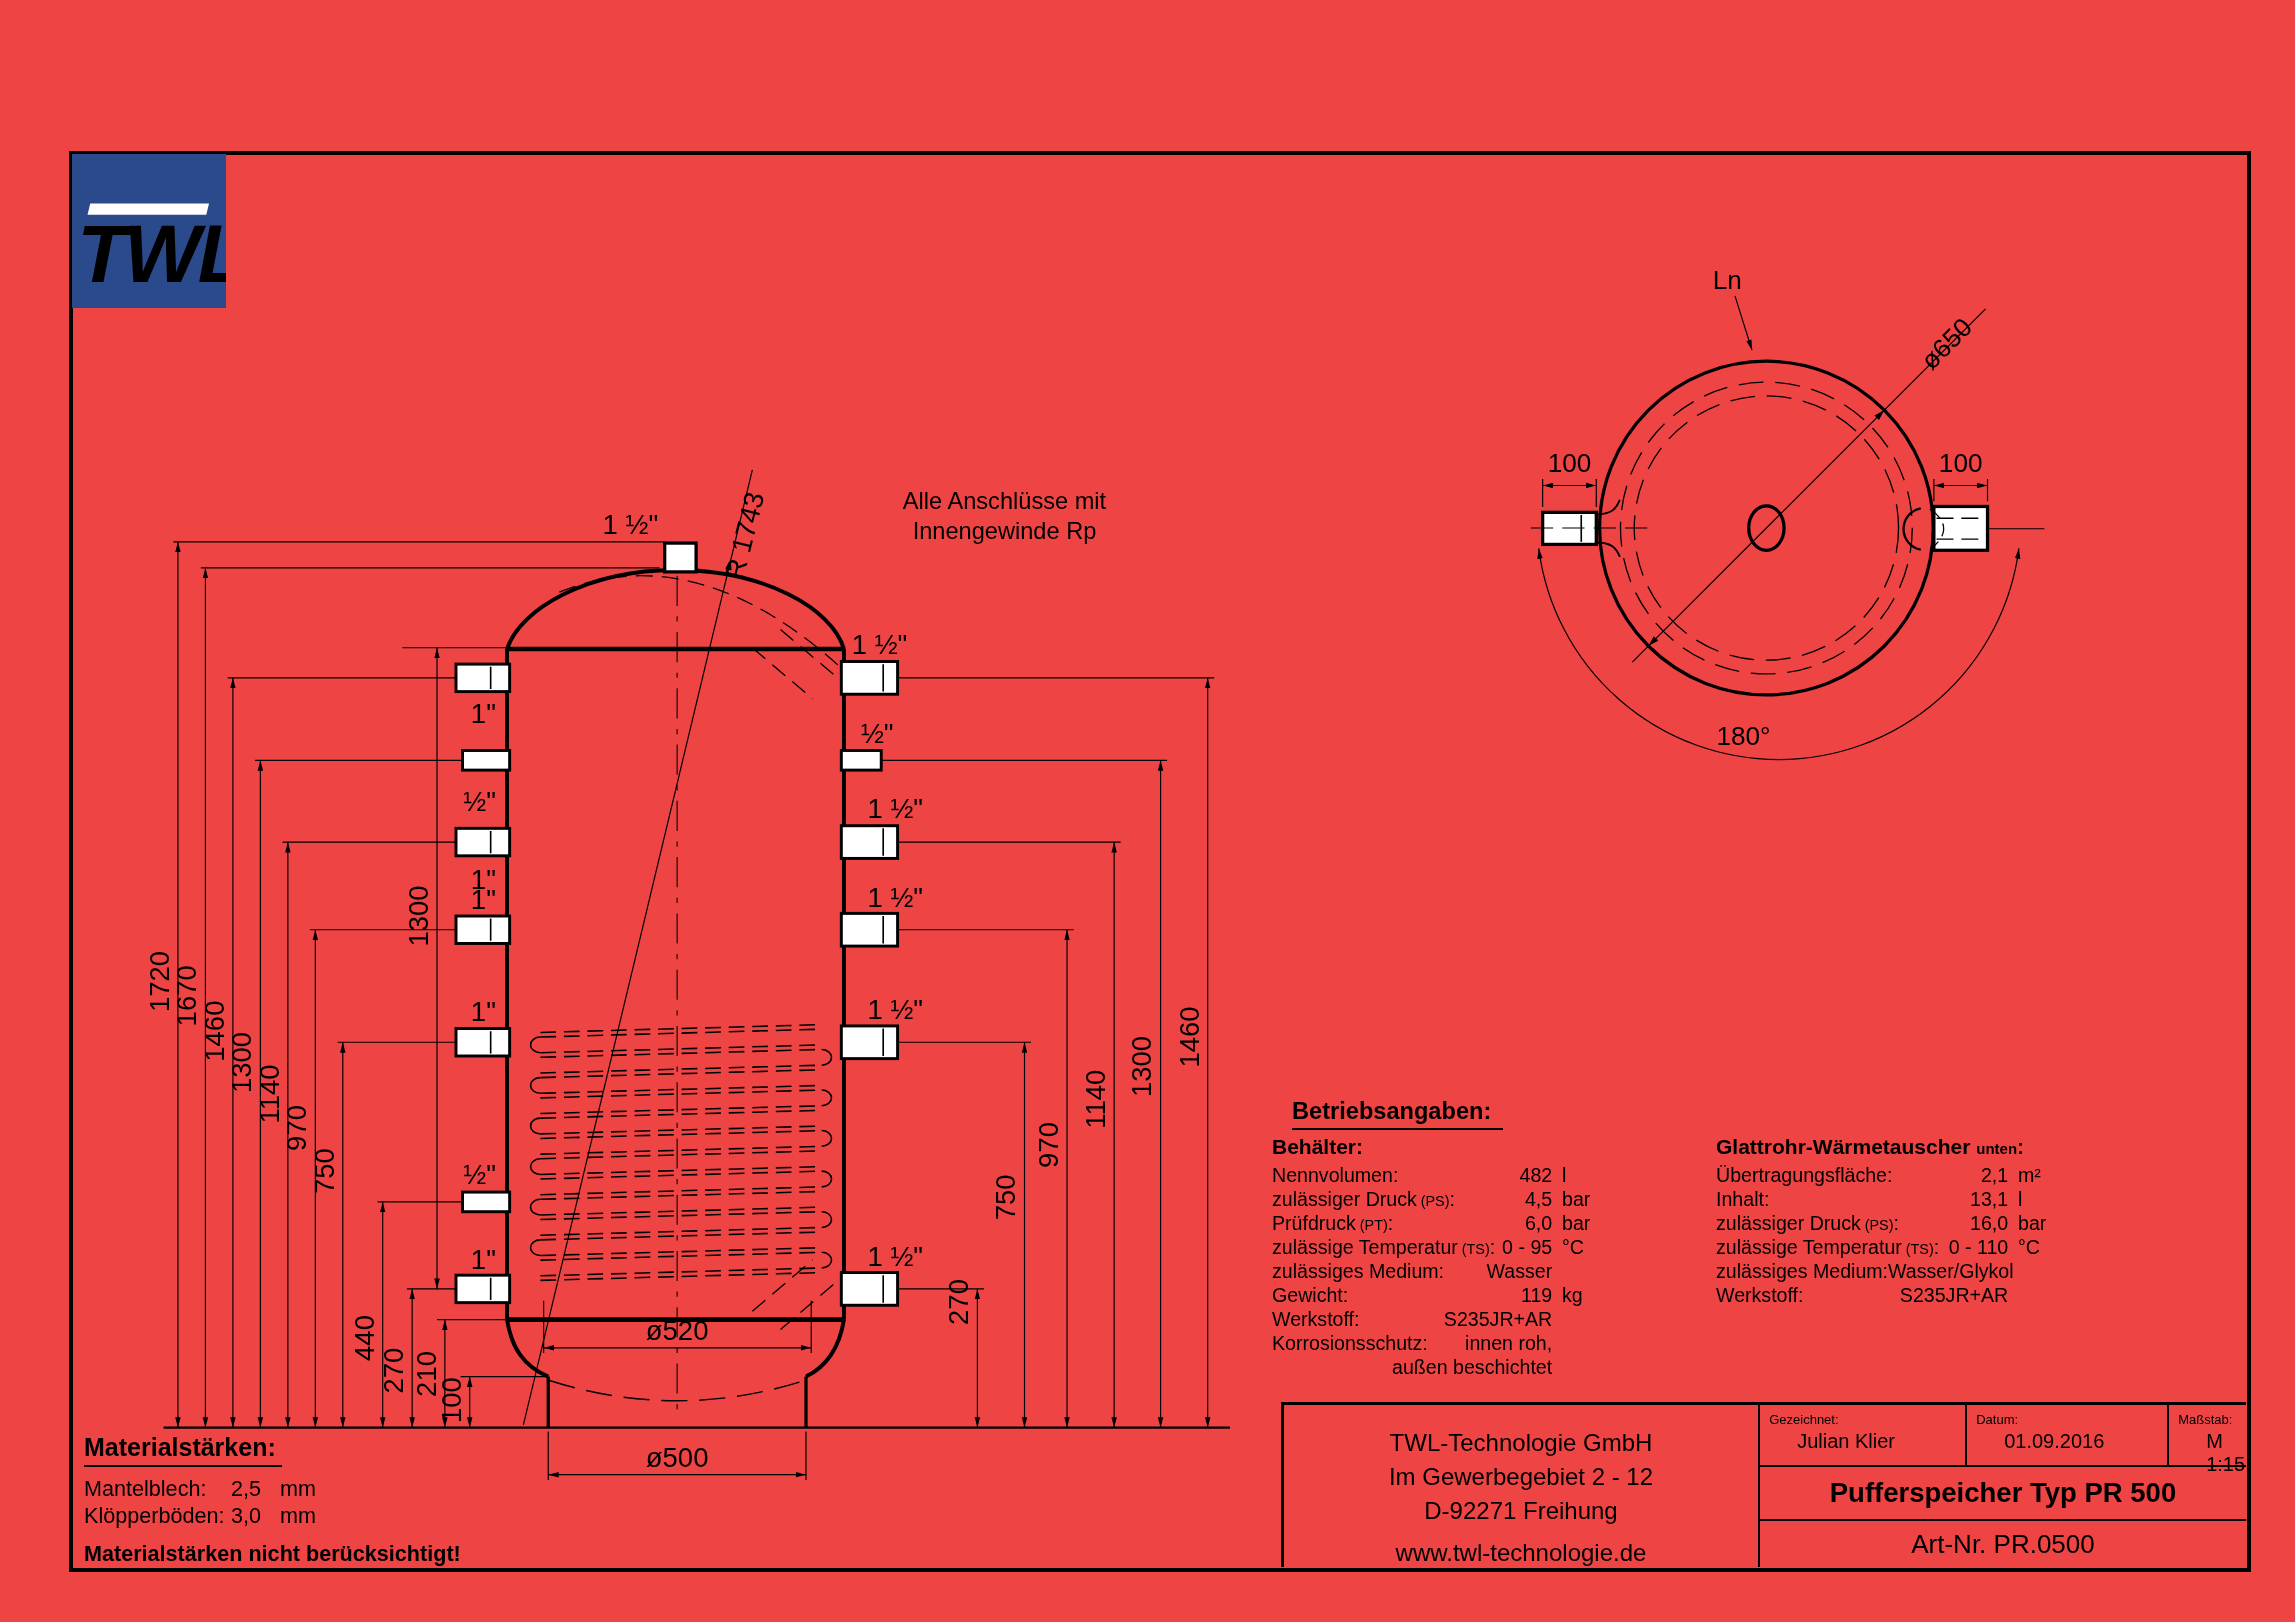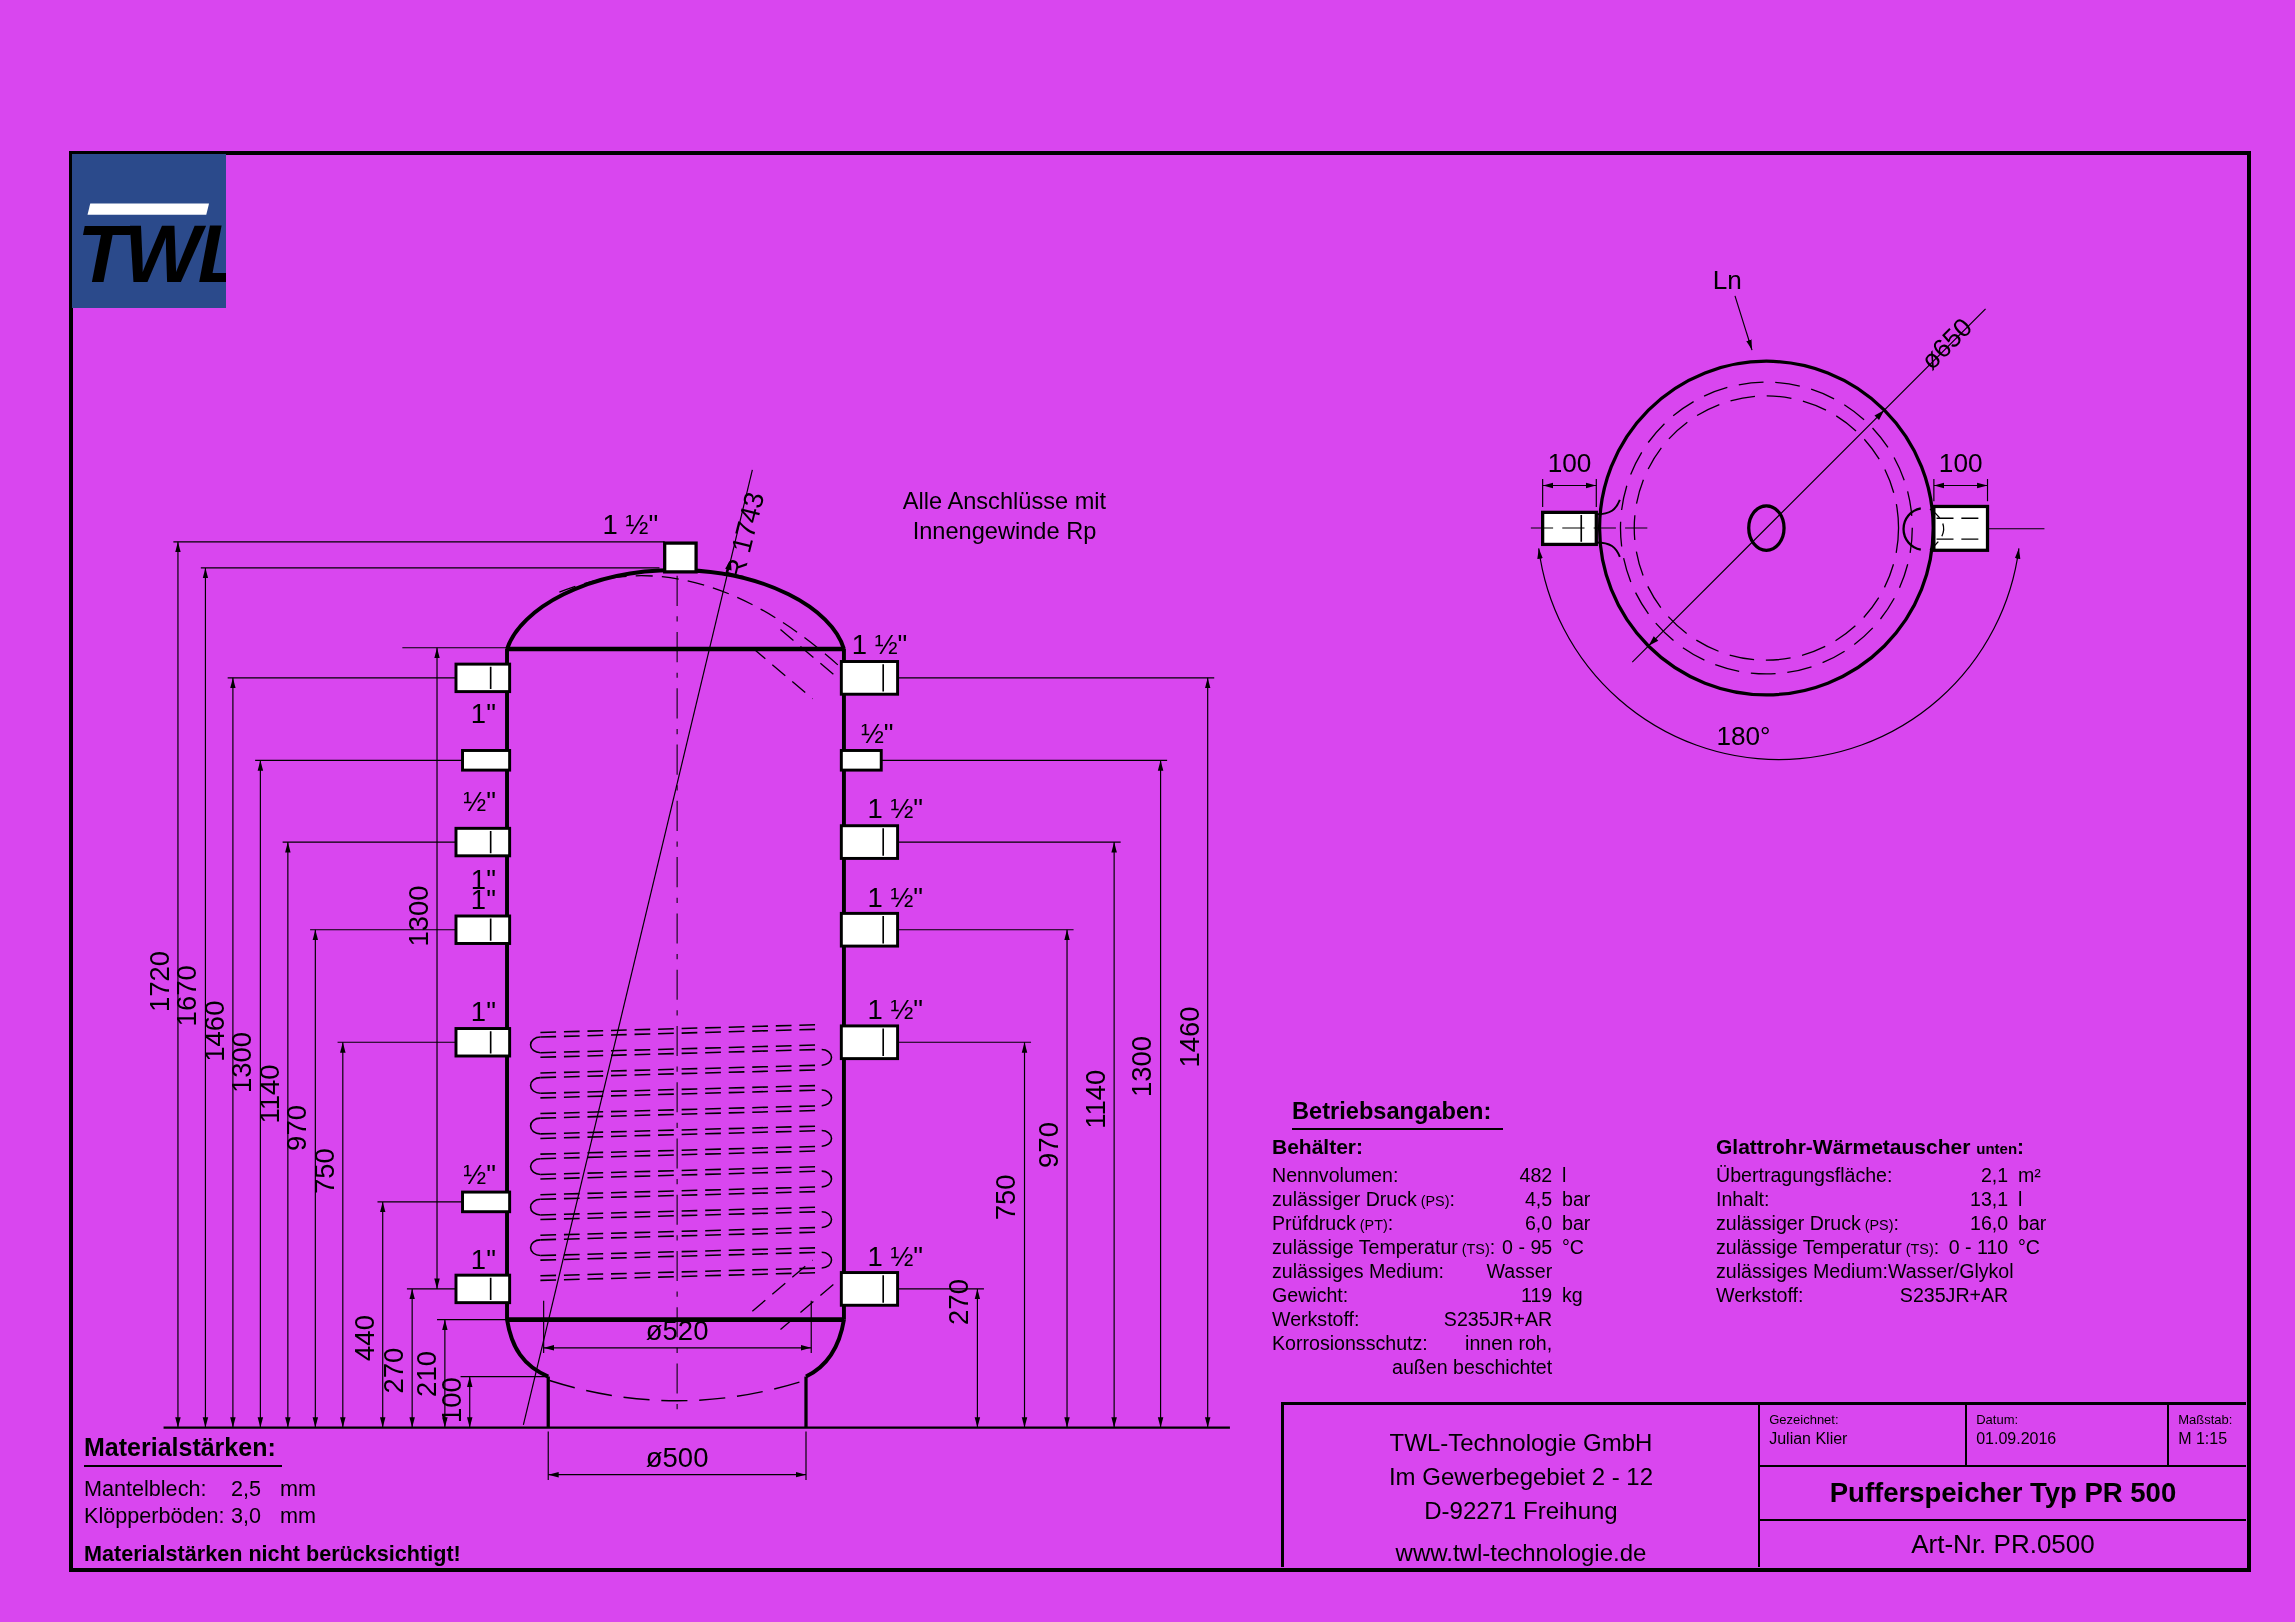--- a/index.html
+++ b/index.html
@@ -1,16 +1,16 @@
 <!DOCTYPE html>
 <html style="font-size:10.5px"><head>
 <meta charset="utf-8">
 <style>
   html,body{margin:0;padding:0;background:#fff;}
-  .sheet{position:relative;width:2295px;height:1622px;background:#d946ef;
+  .sheet{position:relative;width:2295px;height:1622px;background:#ef4444;
          font-family:"Liberation Sans",sans-serif;color:#000;overflow:hidden;}
   .border-frame{position:absolute;left:69px;top:151px;width:2182px;height:1421px;
          border:4.6px solid #000;box-sizing:border-box;}
   svg{position:absolute;left:0;top:0;}
   svg text{font-family:"Liberation Sans",sans-serif;fill:#000;}
   .logo{position:absolute;left:72px;top:154px;width:154px;height:154px;}
   
   .note{position:absolute;left:890px;top:486px;width:229px;text-align:center;
         font-size:23.6px;line-height:30px;}
   
@@ -38,21 +38,21 @@
   
   .tblock{position:absolute;left:1281px;top:1402px;width:965px;height:165px;
         border-top:3.3px solid #000;border-left:3.3px solid #000;box-sizing:border-box;display:flex;}
   .company{width:476px;border-right:2.6px solid #000;box-sizing:border-box;
         text-align:center;font-size:24px;padding-top:21px;line-height:34px;}
   .company .web{margin-top:7.9px;}
   .tb-right{flex:1;display:flex;flex-direction:column;}
   .tb-row1{display:flex;height:62px;border-bottom:2.6px solid #000;box-sizing:border-box;}
   .cell{box-sizing:border-box;padding:6.5px 0 0 9.2px;}
   .cell .cl{font-size:13px;}
-  .cell .cv{font-size:16px;margin-top:3.9px;}
+  .cell .cv{font-size:20px;margin-top:3.9px;margin-left:28px;}
   .c1{width:207px;border-right:2.6px solid #000;}
   .c2{width:202px;border-right:2.6px solid #000;}
   .c3{flex:1;}
   .tb-row2{height:54px;border-bottom:2.6px solid #000;box-sizing:border-box;
         display:flex;align-items:center;justify-content:center;font-size:27.5px;font-weight:bold;}
   .tb-row3{flex:1;display:flex;align-items:center;justify-content:center;font-size:26px;}
 </style>
 </head>
 <body>
 

